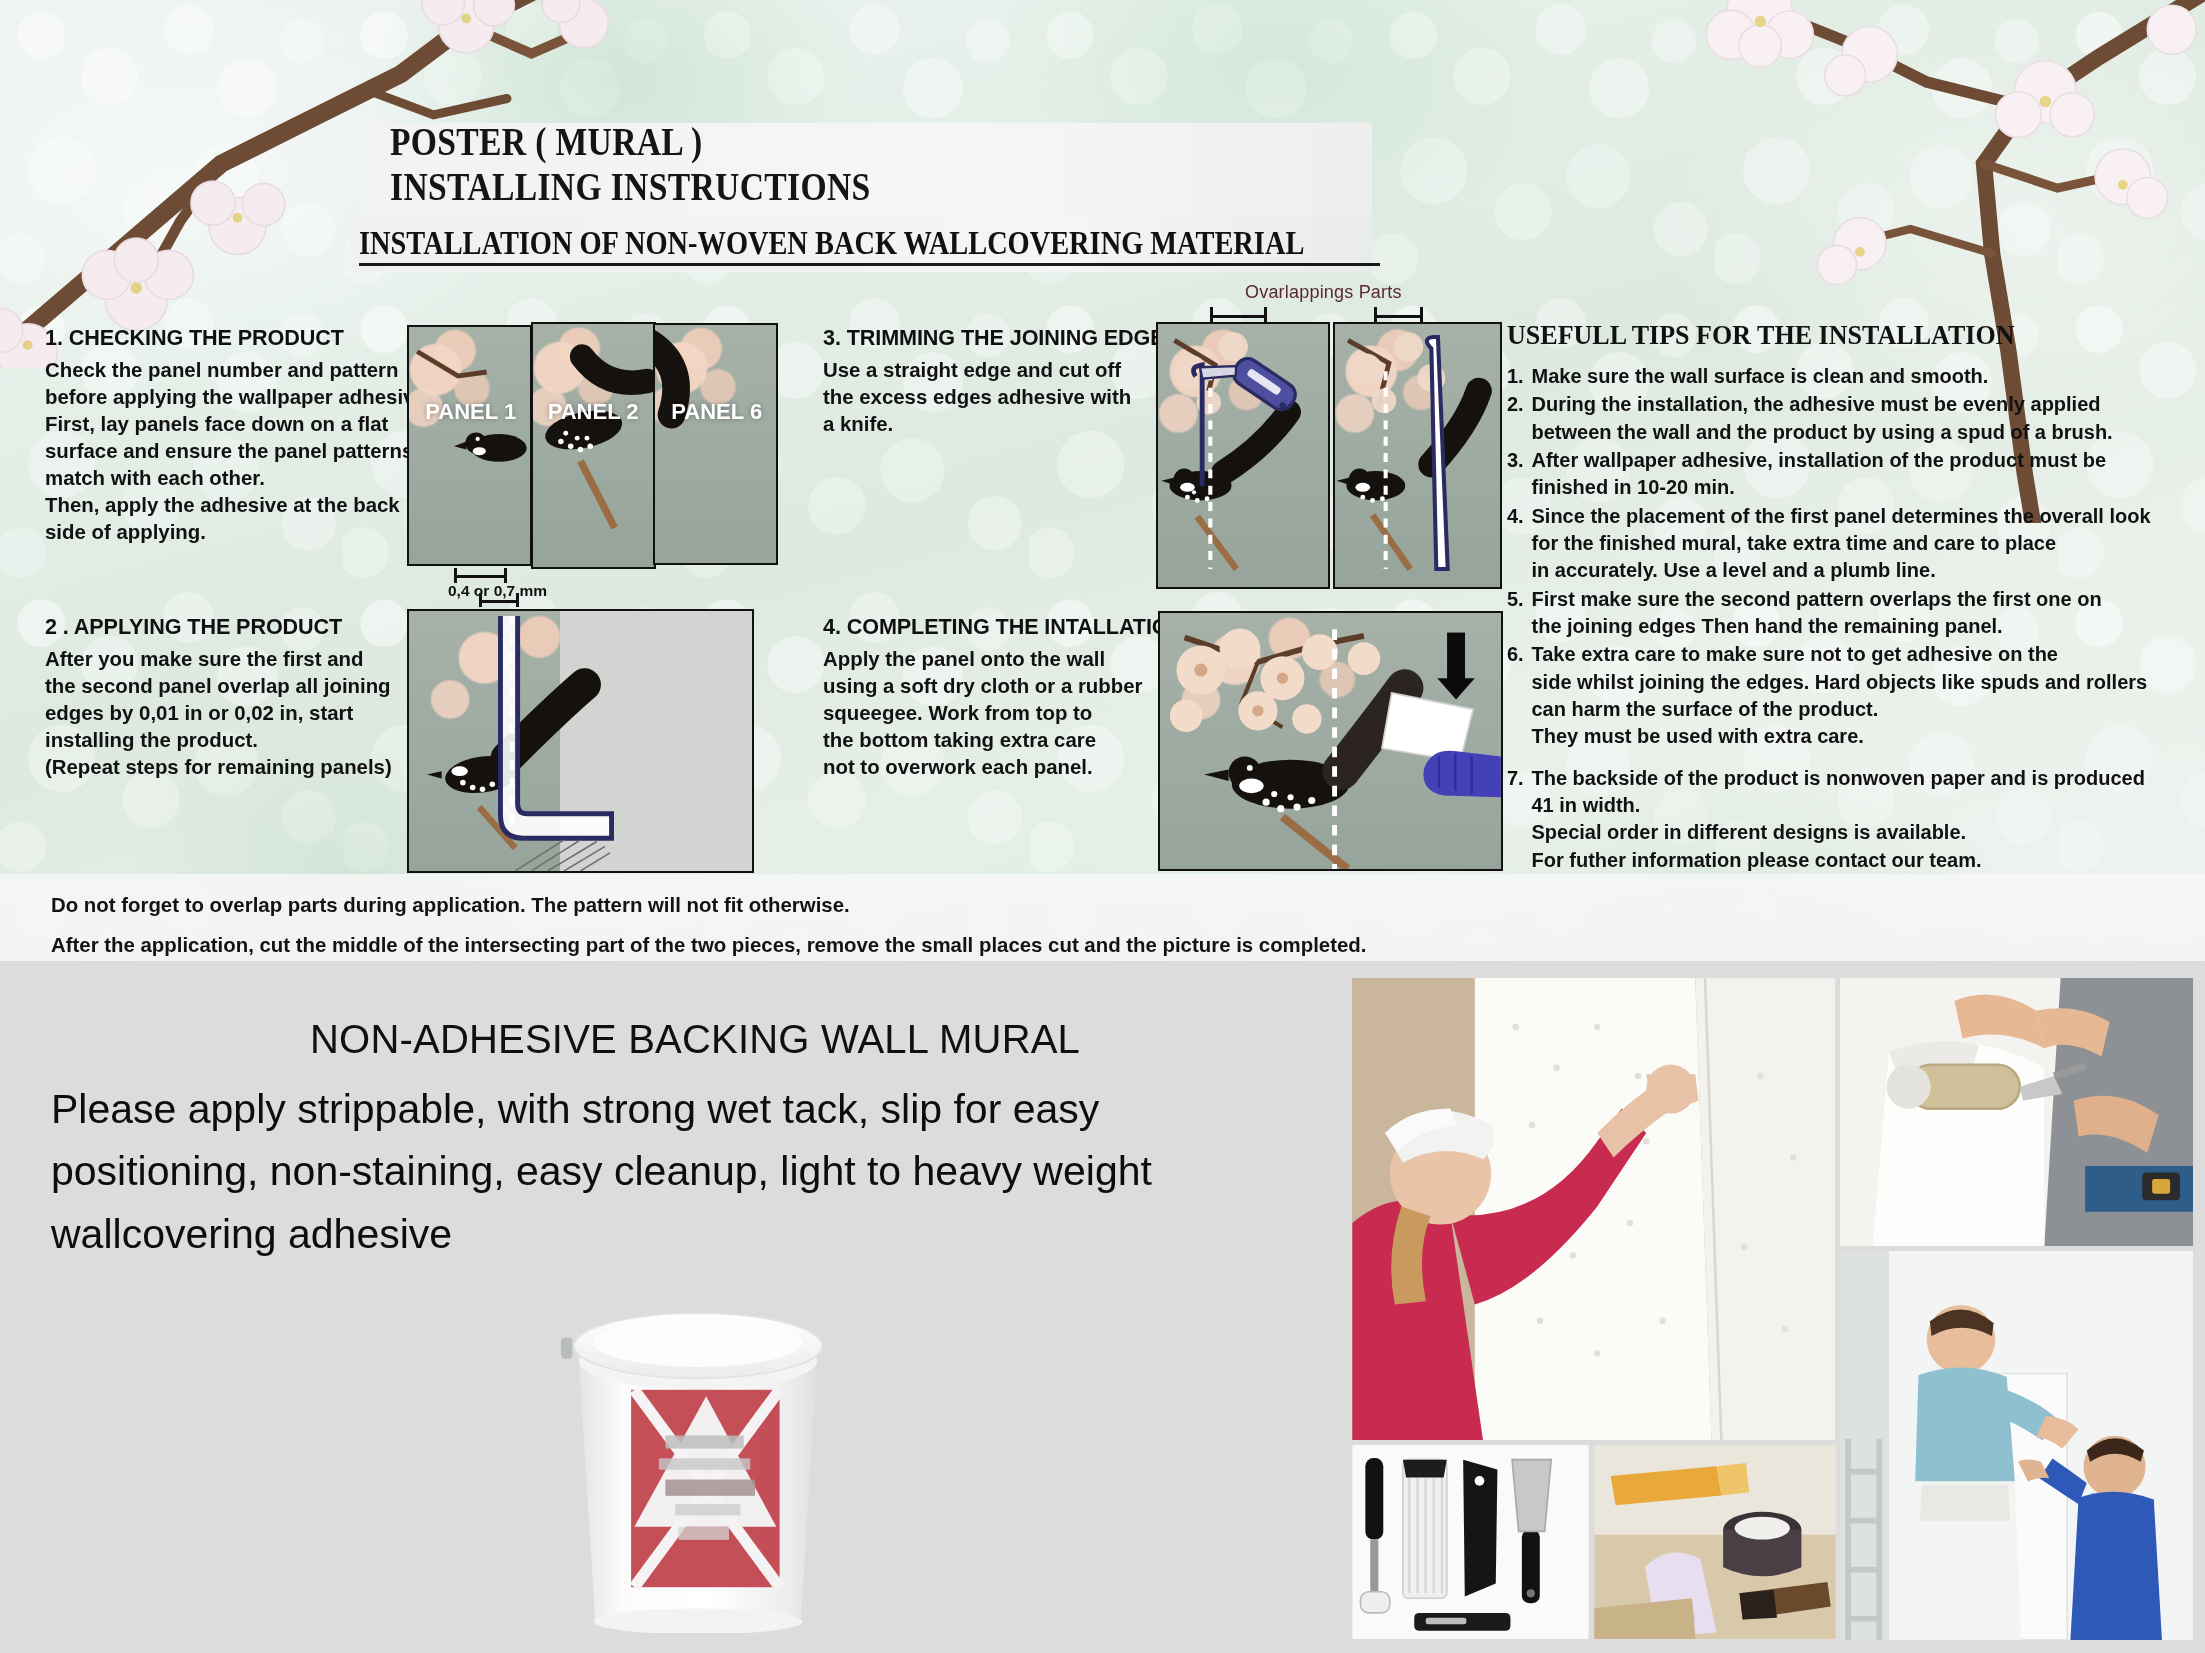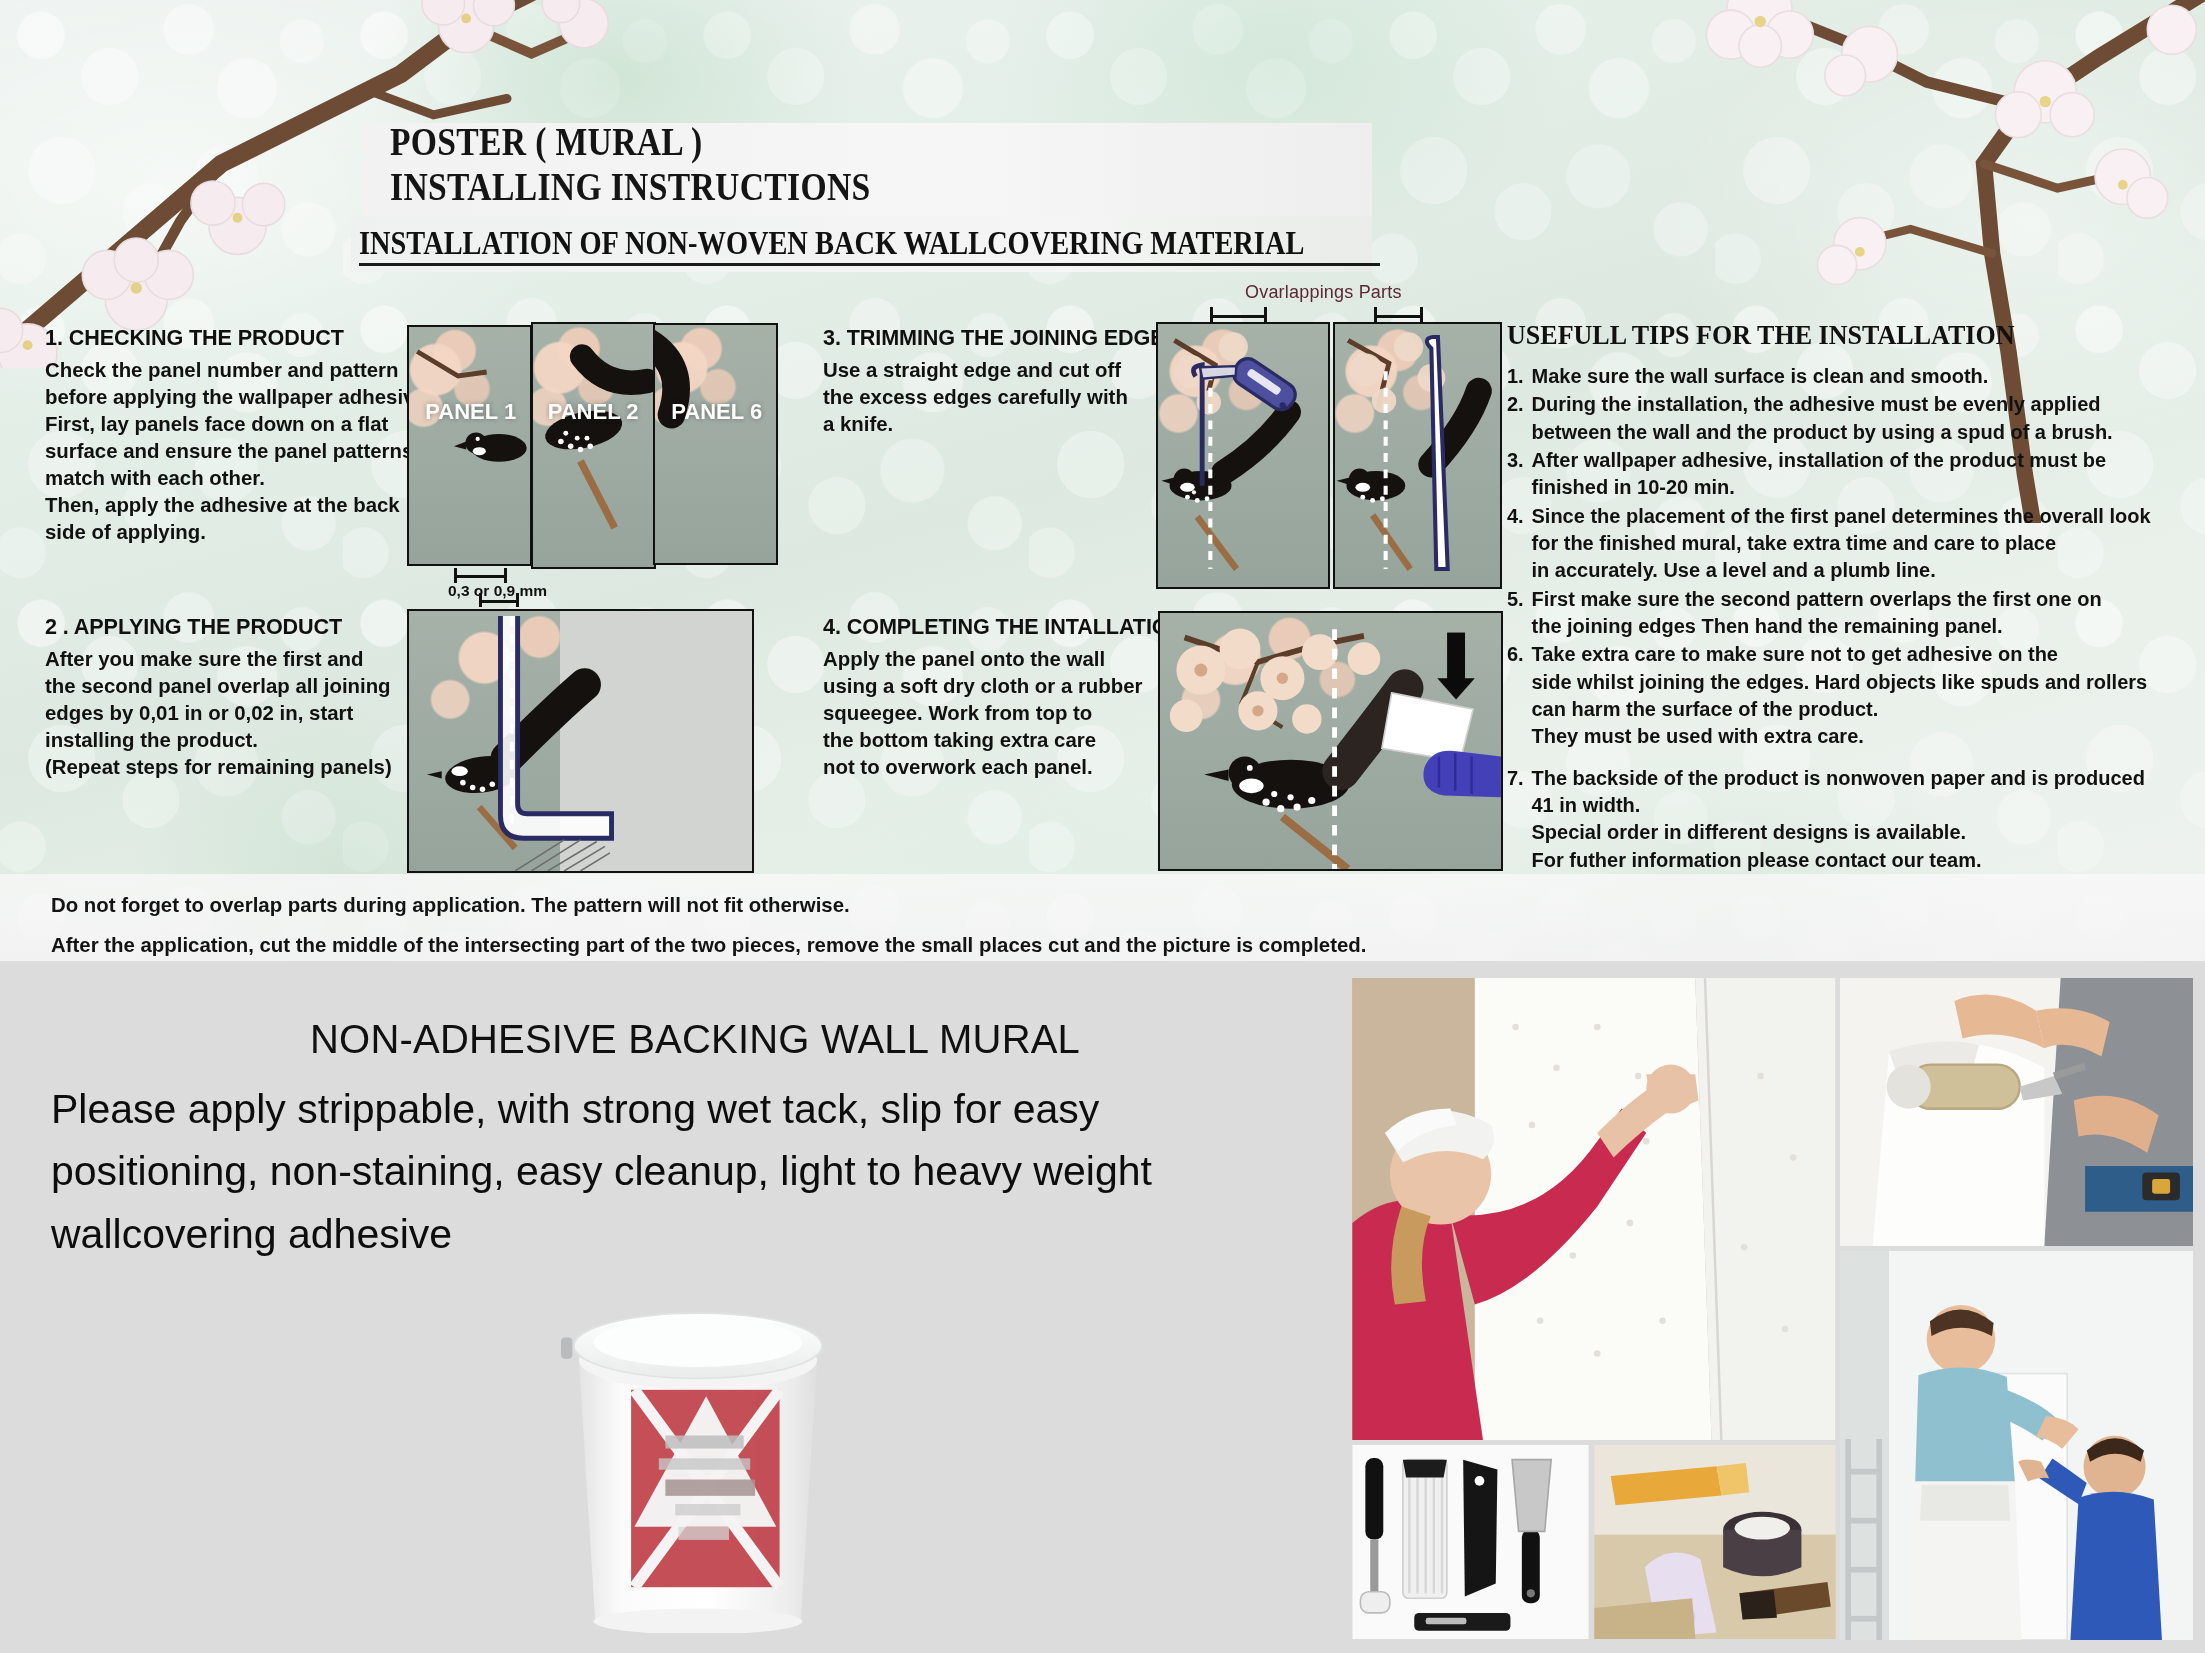--- a/index.html
+++ b/index.html
@@ -257,21 +257,21 @@
         <div>edges by 0,01 in or 0,02 in, start</div>
         <div>installing the product.</div>
         <div>(Repeat steps for remaining panels)</div>
       </div>
     </div>
 
     <div class="stepblk blk3">
       <div class="stepttl">3. TRIMMING THE JOINING EDGES</div>
       <div class="stepbody">
         <div>Use a straight edge and cut off</div>
-        <div>the excess edges carefully with</div>
+        <div>the excess edges adhesive with</div>
         <div>a knife.</div>
       </div>
     </div>
 
     <div class="stepblk blk4">
       <div class="stepttl">4. COMPLETING THE INTALLATION</div>
       <div class="stepbody">
         <div>Apply the panel onto the wall</div>
         <div>using a soft dry cloth or a rubber</div>
         <div>squeegee. Work from top to</div>
@@ -316,21 +316,21 @@
       <div class="mural"></div>
       <svg viewBox="0 0 148 292" style="position:absolute;inset:0;width:100%;height:100%">
         <path d="M-10 20 Q40 50 20 110" stroke="#15110f" stroke-width="34" fill="none" stroke-linecap="round"></path>
       </svg>
       <div class="panellbl" style="left:16.3px;top:74px;">PANEL 6</div>
     </div>
 
     <div class="dimline" style="left:454px;top:575px;width:52px;height:2.5px;"></div>
     <div class="dimline" style="left:454px;top:568px;width:2.5px;height:14.7px;"></div>
     <div class="dimline" style="left:504px;top:568px;width:2.5px;height:14.7px;"></div>
-    <div class="dimlbl" style="left:448px;top:582px;">0,3 or 0,9 mm</div>
+    <div class="dimlbl" style="left:448px;top:582px;">0,4 or 0,7 mm</div>
 
     <div class="ibox" style="left:407px;top:609px;width:343px;height:260px;">
       <div class="mural"></div>
       <div style="position:absolute;right:0;top:0;width:56%;height:100%;background:#d2d4d2;"></div>
       <svg viewBox="0 0 420 318" style="position:absolute;inset:0;width:100%;height:100%">
         <ellipse cx="90" cy="200" rx="46" ry="22" fill="#15110f" transform="rotate(-8 90 200)"></ellipse>
         <path d="M120 180 Q180 120 215 90" stroke="#15110f" stroke-width="40" fill="none" stroke-linecap="round"></path>
         <g fill="#fff">
           <circle cx="66" cy="210" r="3.4"></circle>
             <circle cx="78" cy="216" r="3.4"></circle>

